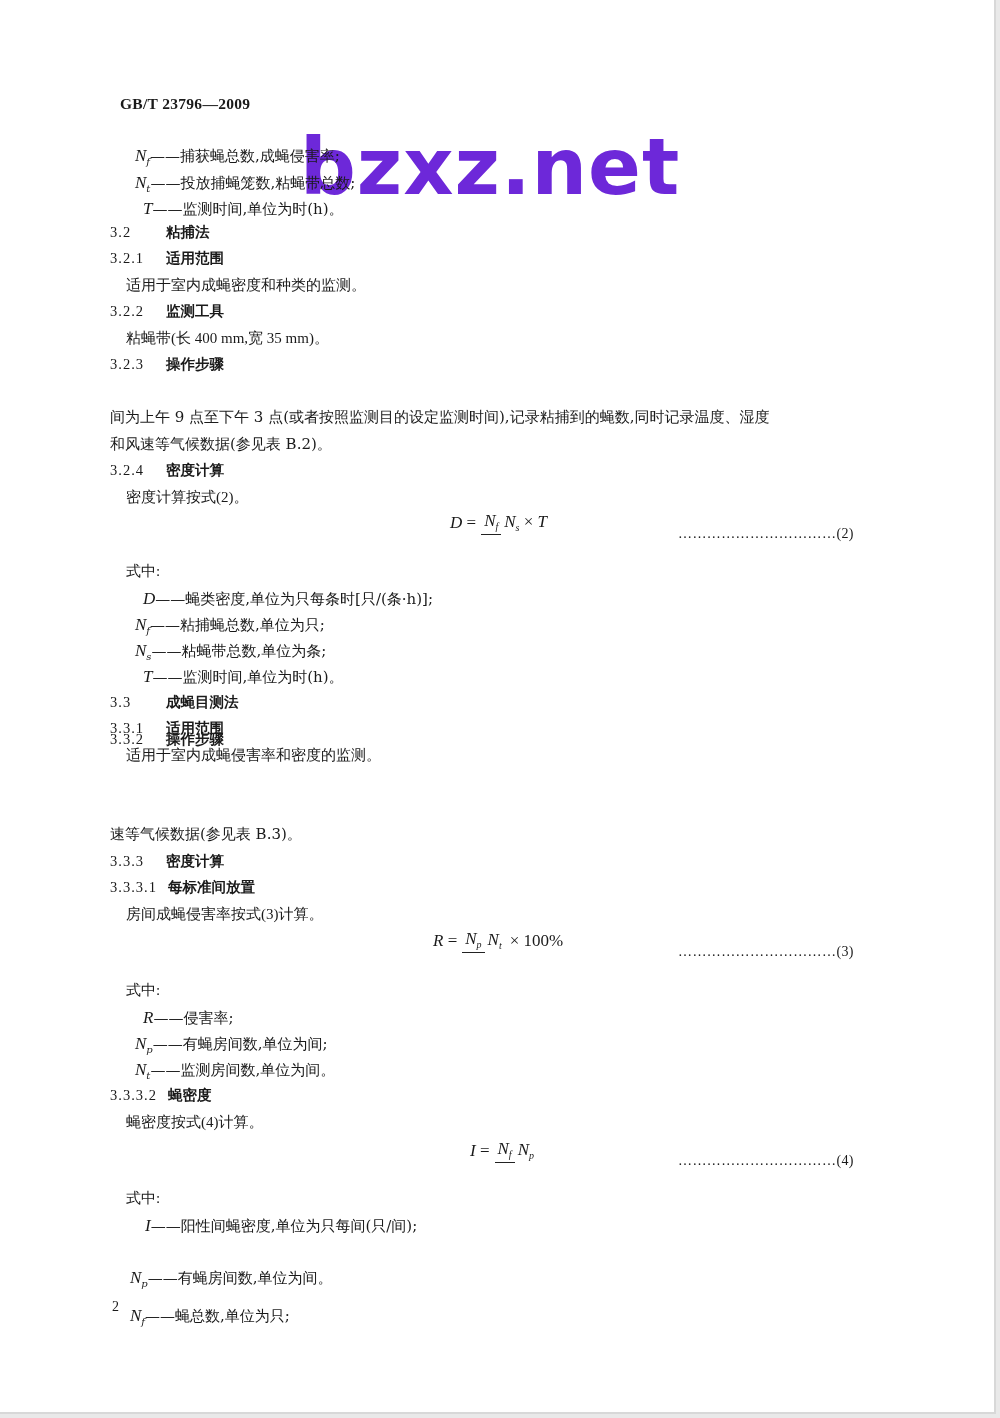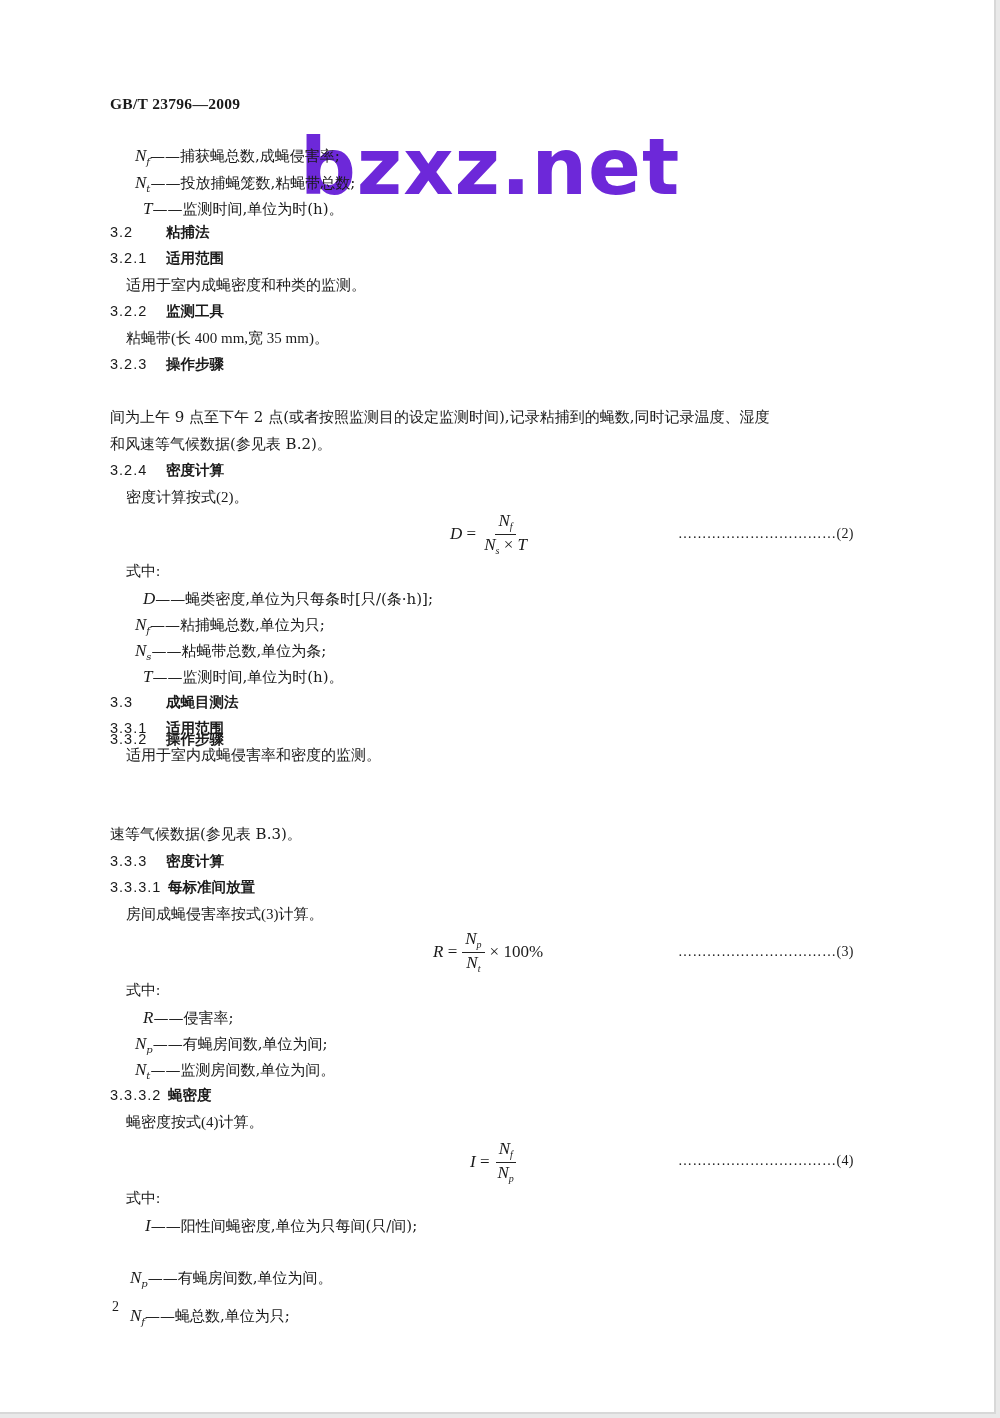--- a/index.html
+++ b/index.html
@@ -19,42 +19,42 @@
     border-bottom: 2px solid #d8d8d8;
   }
   .watermark {
     position: absolute; left: 300px; top: 128px;
     font-family: "DejaVu Sans", "Liberation Sans", sans-serif;
     font-weight: bold; font-size: 78px;
     color: #6d28d9; letter-spacing: 1px;
     line-height: 1;
   }
   .header {
-    position: absolute; left: 110px; top: 95px;
+    position: absolute; left: 120px; top: 95px;
     font-size: 15.5px; font-weight: bold; letter-spacing: 0.3px;
     font-family: "Liberation Serif", serif;
   }
   .line {
     position: absolute; font-size: 15px; white-space: nowrap; line-height: 1;
   }
-  .h { left: 110px; font-weight: bold; font-family: Liberation Sans, sans-serif; font-size: 14.5px; }
+  .h { left: 110px; font-weight: bold; font-family: Liberation Serif, serif; font-size: 14.5px; }
   .h .sec { display: inline-block; min-width: 56px; font-weight: normal; letter-spacing: 1px; }
   .h.w4 .sec { min-width: 58px; }
   .p { left: 126px; font-family: Liberation Serif, serif; }
   .p2 { left: 110px; }
   .sym { position: absolute; font-size: 15px; white-space: nowrap; line-height: 1; }
   .sym .v { font-style: italic; font-family: "Liberation Serif", serif; font-size: 17px; }
   .sym sub { font-size: 10px; font-style: italic; }
   .eq {
     position: absolute; font-family: "Liberation Serif", serif; font-size: 17px;
     display: flex; align-items: center; white-space: nowrap;
   }
   .eq .v { font-style: italic; }
   .eq sub { font-size: 10px; font-style: italic; }
-  .frac { display: inline-flex; flex-direction: column; align-items: center; margin: 0 5px; }
+  .frac { display: inline-flex; flex-direction: row; align-items: flex-start; margin: 0 5px; }
   .frac .num { padding: 0 3px 1px; border-bottom: 1px solid #222; line-height: 1.05; }
   .frac .den { padding: 1px 3px 0; line-height: 1.05; }
   .eqno {
     position: absolute; left: 678px; font-size: 14px; white-space: nowrap;
     font-family: "Liberation Serif", serif; letter-spacing: 0.4px;
   }
   .pageno { position: absolute; left: 112px; top: 1299px; font-size: 14px; font-family: "Liberation Serif", serif; }
 </style>
 </head>
 <body>
@@ -82,21 +82,21 @@
     <span class="sec">3.2.1</span><span>适用范围</span>
   </div>
   <div class="line p" style="top:278px">适用于室内成蝇密度和种类的监测。</div>
   <div class="line h" style="top:304px">
     <span class="sec">3.2.2</span><span>监测工具</span>
   </div>
   <div class="line p" style="top:331px">粘蝇带(长 400 mm,宽 35 mm)。</div>
   <div class="line h" style="top:357px">
     <span class="sec">3.2.3</span><span>操作步骤</span>
   </div>
-  <div class="line p2" style="top:410px">间为上午 9 点至下午 2 点(或者按照监测目的设定监测时间),记录粘捕到的蝇数,同时记录温度、湿度</div>
+  <div class="line p2" style="top:410px">间为上午 9 点至下午 3 点(或者按照监测目的设定监测时间),记录粘捕到的蝇数,同时记录温度、湿度</div>
   <div class="line p2" style="top:437px">和风速等气候数据(参见表 B.2)。</div>
   <div class="line h" style="top:463px">
     <span class="sec">3.2.4</span><span>密度计算</span>
   </div>
   <div class="line p" style="top:490px">密度计算按式(2)。</div>
 
   <div class="eq" style="left:450px;top:512px">
     <span class="v">D</span>&nbsp;=
     <span class="frac">
       <span class="num"><span class="v">N</span><sub>f</sub></span>

